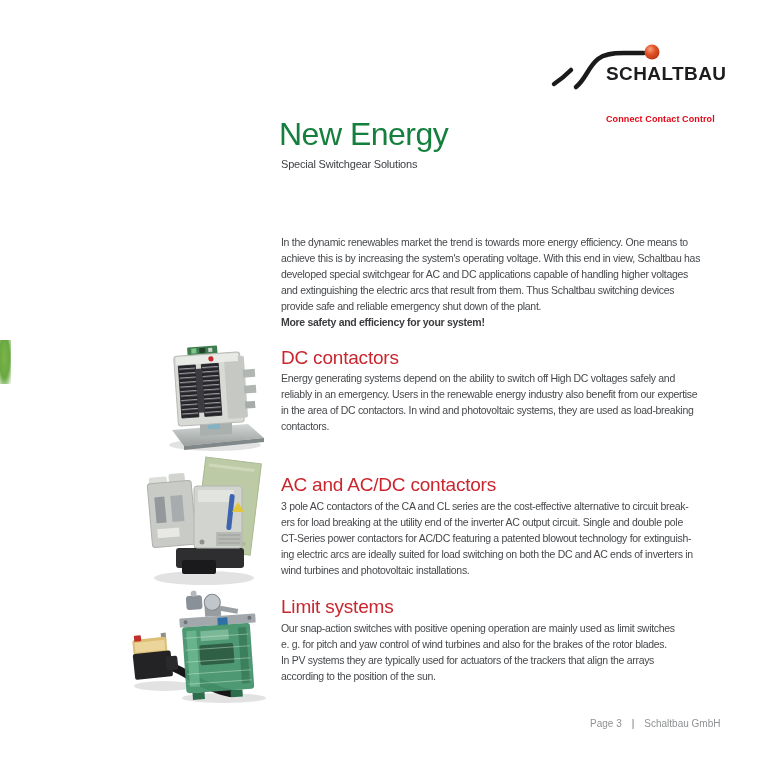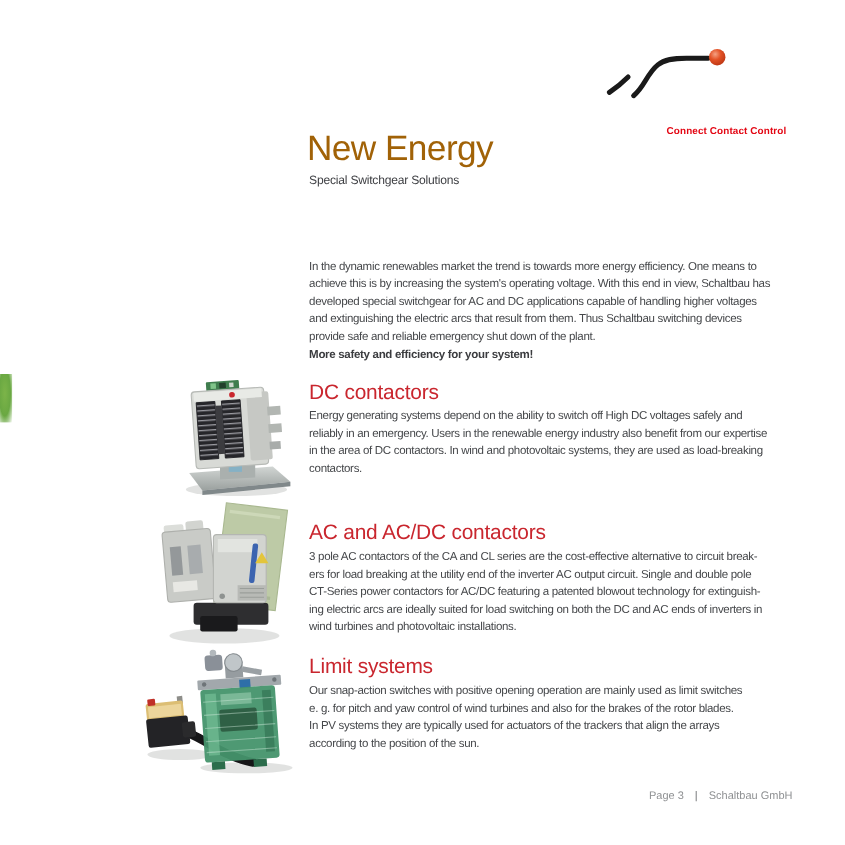--- a/index.html
+++ b/index.html
@@ -33,21 +33,21 @@
     font-size:19px;font-weight:bold;color:#1d1d1f;letter-spacing:.4px;
   }
   .logo-tagline{
     position:absolute;left:606px;top:86px;
     font-size:9px;font-weight:bold;color:#e30613;letter-spacing:.1px;margin-top:28px;
   }
 
   
   h1{
     position:absolute;left:279px;top:116px;margin:0;
-    font-size:32px;font-weight:400;color:#a16207;letter-spacing:-.5px;
+    font-size:32px;font-weight:400;color:#15803d;letter-spacing:-.5px;
   }
   h2{
     position:absolute;left:281px;top:158px;margin:0;
     font-size:11px;font-weight:400;color:#3f4044;letter-spacing:-.2px;
   }
   h3{
     position:absolute;left:281px;margin:0;
     font-size:19px;font-weight:400;color:#c9262e;letter-spacing:-.2px;
   }
   .bodytext{
@@ -89,20 +89,21 @@
       <radialGradient id="ball" cx="38%" cy="32%" r="75%">
         <stop offset="0%" stop-color="#f5a183"></stop>
         <stop offset="45%" stop-color="#e35226"></stop>
         <stop offset="100%" stop-color="#b93412"></stop>
       </radialGradient>
     </defs>
     <path d="M 14 51 C 20 47 26 42 31 37" fill="none" stroke="#1a1a1a" stroke-width="4.5" stroke-linecap="round"></path>
     <path d="M 36 54 C 46 46 48 34 58 26 C 64 21 72 20 84 20 L 104 20" fill="none" stroke="#1a1a1a" stroke-width="4.5" stroke-linecap="round"></path>
     <circle cx="112" cy="19" r="7.5" fill="url(#ball)"></circle>
   </svg>
+  <div class="logo-brand">SCHALTBAU</div>
   <div class="logo-tagline">Connect Contact Control</div>
 
   
   <h1>New Energy</h1>
   <h2>Special Switchgear Solutions</h2>
 
   
   <p class="bodytext intro-em">More safety and efficiency for your system!</p>
   <p class="bodytext intro">In the dynamic renewables market the trend is towards more energy efficiency. One means to
 achieve this is by increasing the system's operating voltage. With this end in view, Schaltbau has

